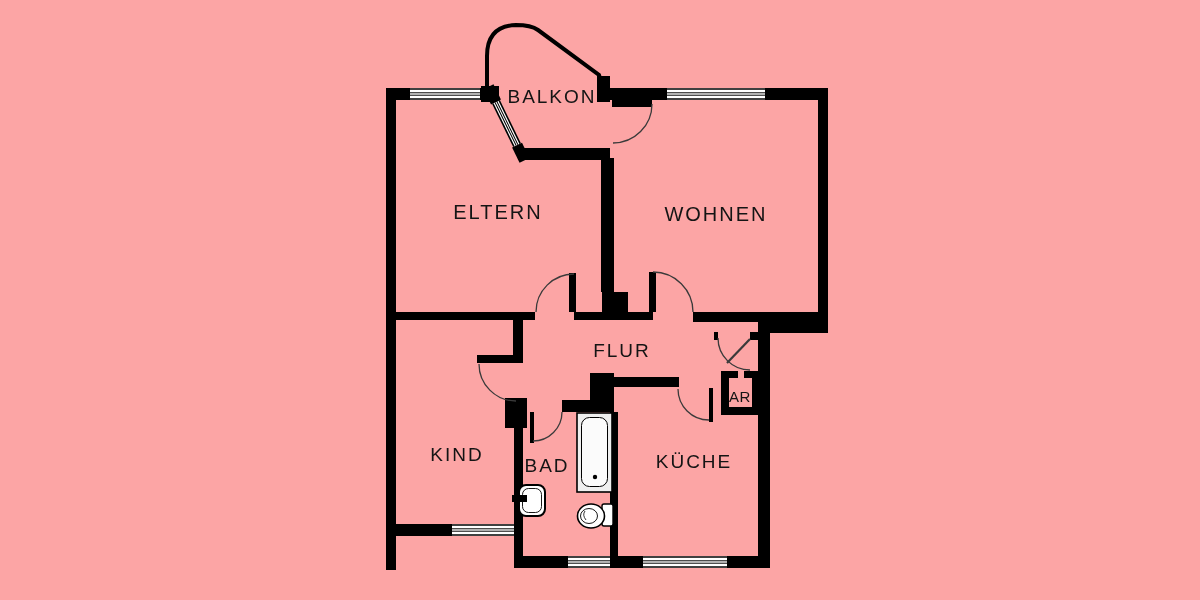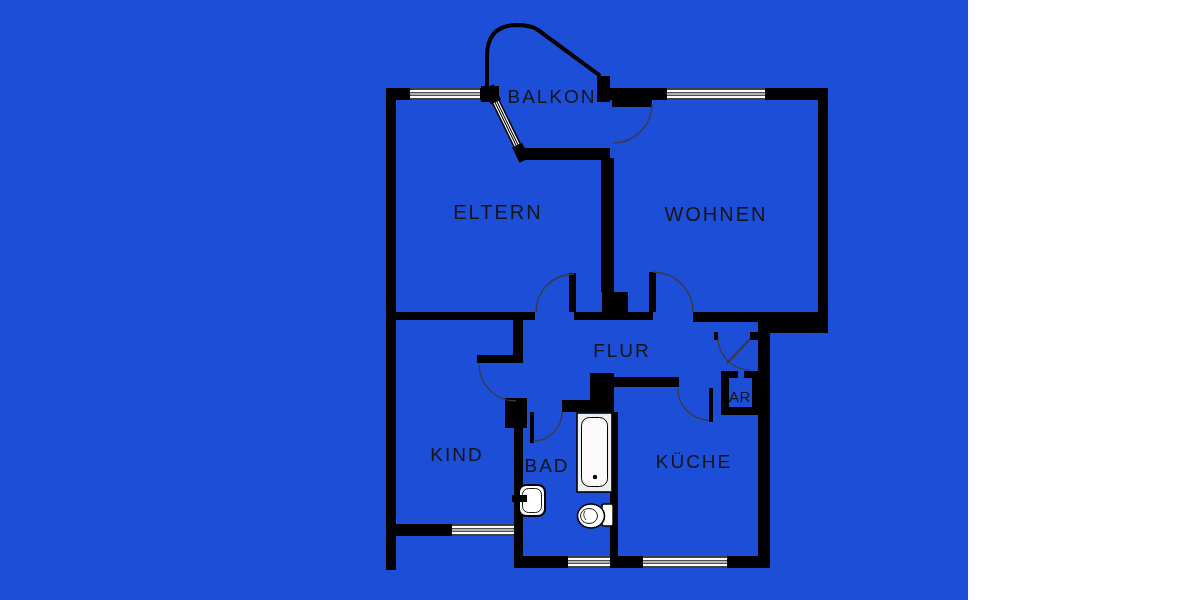--- a/index.html
+++ b/index.html
@@ -1,16 +1,16 @@
 <!DOCTYPE html>
 <html><head>
 <meta charset="utf-8">
 <style>
   html,body{margin:0;padding:0;background:#ffffff;}
-  .stage{width:968px;height:600px;position:relative;background:#1d4ed8;overflow:hidden;}
+  .stage{width:1200px;height:600px;position:relative;background:#fca5a5;overflow:hidden;}
   svg{display:block;}
   .room-label{font-family:"Liberation Sans",sans-serif;font-size:19px;letter-spacing:2px;fill:#141414;text-anchor:middle;}
   .room-label.big{font-size:20px;}
   .room-label.small{font-size:15px;letter-spacing:0.5px;}
   .arc{fill:none;stroke-width:1.3px;}
   .winline{stroke-width:1px;}
   .winedge{stroke-width:1.6px;}
 </style>
 </head>
 <body>

